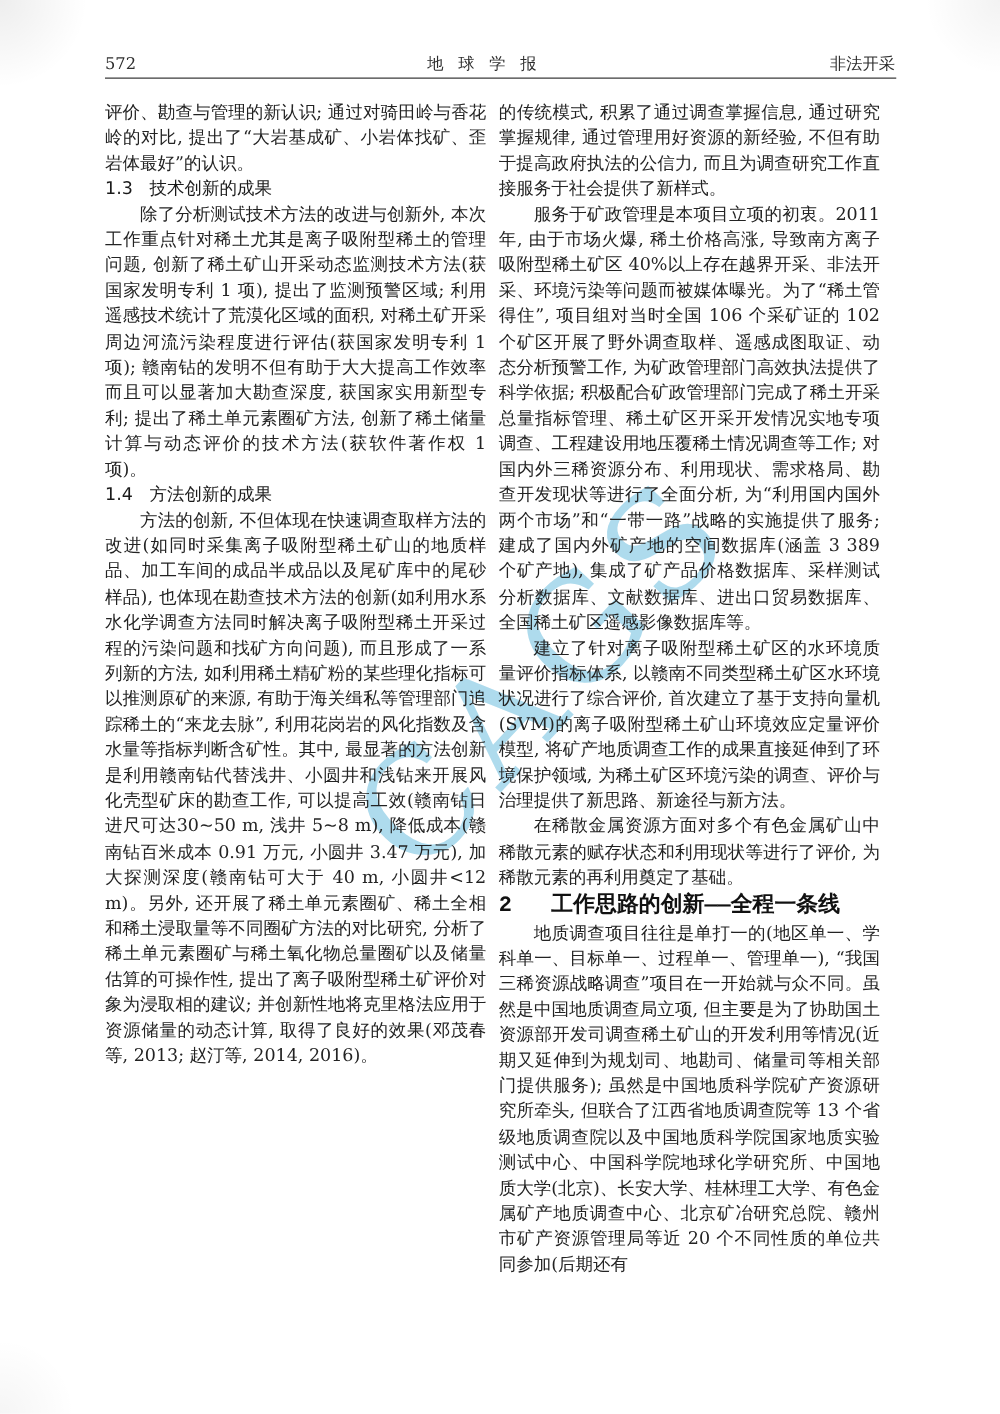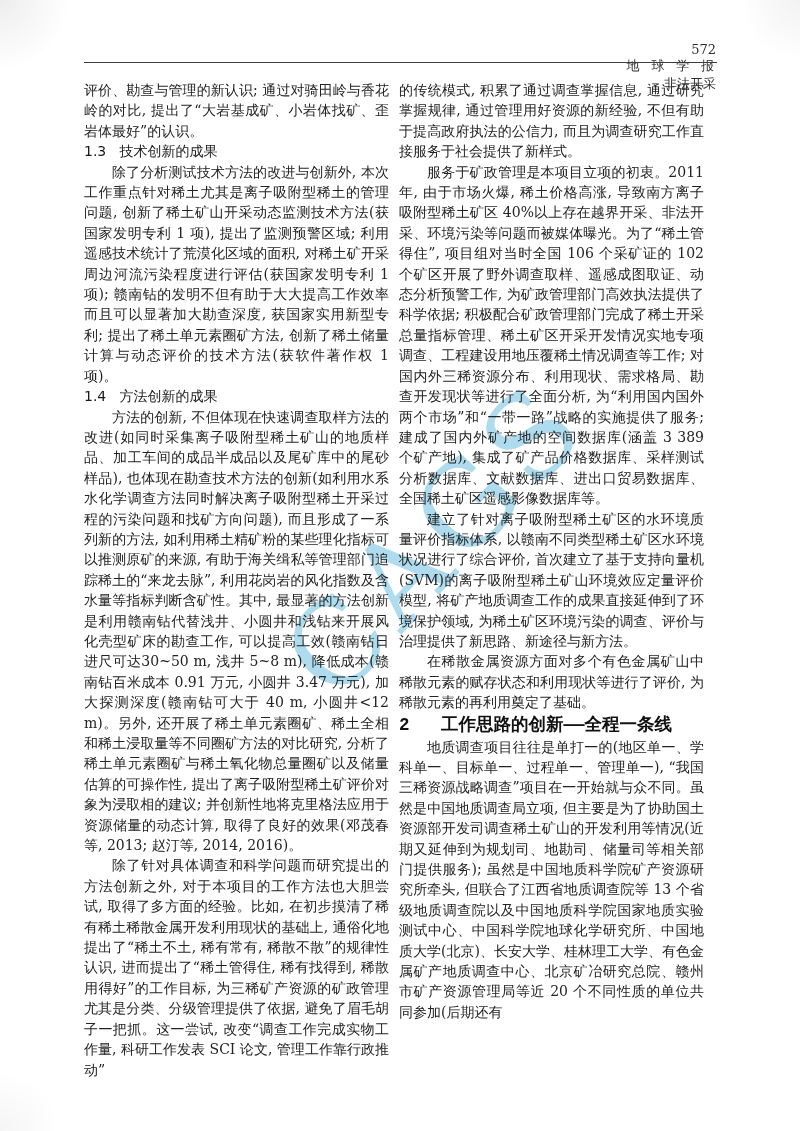--- a/index.html
+++ b/index.html
@@ -14,22 +14,22 @@
   .page{
     position:absolute;inset:0;
     background:
       radial-gradient(circle at 0% 0%, rgba(0,0,0,0.07), transparent 70px),
       radial-gradient(circle at 100% 0%, rgba(0,0,0,0.05), transparent 60px),
       radial-gradient(circle at 0% 100%, rgba(0,0,0,0.04), transparent 60px),
       #ffffff;
   }
   .header{
     position:absolute;top:42px;left:84px;right:84px;
-    display:flex;justify-content:space-between;align-items:flex-end;
-    font-size:13px;color:#2e2e2e;z-index:2;flex-direction:column;
+    display:flex;justify-content:space-between;align-items:center;
+    font-size:13px;color:#2e2e2e;z-index:2;
   }
   .header .journal{letter-spacing:2px;font-family:Liberation Mono, monospace;}
   .header-rule{
     position:absolute;top:62px;left:84px;right:83px;
     border-top:1.6px solid #3c3c3c;z-index:2;
   }
   .columns{
     position:absolute;top:80px;left:84px;right:84px;
     display:flex;gap:10px;z-index:1;
   }
@@ -76,21 +76,20 @@
   <div class="header-rule"></div>
 
   <div class="columns">
 
     <div class="col">
       <p class="para-cont">评价、勘查与管理的新认识; 通过对骑田岭与香花岭的对比, 提出了“大岩基成矿、小岩体找矿、歪岩体最好”的认识。</p>
       <p class="h-sub">1.3   技术创新的成果</p>
       <p class="para">除了分析测试技术方法的改进与创新外, 本次工作重点针对稀土尤其是离子吸附型稀土的管理问题, 创新了稀土矿山开采动态监测技术方法(获国家发明专利 1 项), 提出了监测预警区域; 利用遥感技术统计了荒漠化区域的面积, 对稀土矿开采周边河流污染程度进行评估(获国家发明专利 1 项); 赣南钻的发明不但有助于大大提高工作效率而且可以显著加大勘查深度, 获国家实用新型专利; 提出了稀土单元素圈矿方法, 创新了稀土储量计算与动态评价的技术方法(获软件著作权 1 项)。</p>
       <p class="h-sub">1.4   方法创新的成果</p>
       <p class="para">方法的创新, 不但体现在快速调查取样方法的改进(如同时采集离子吸附型稀土矿山的地质样品、加工车间的成品半成品以及尾矿库中的尾砂样品), 也体现在勘查技术方法的创新(如利用水系水化学调查方法同时解决离子吸附型稀土开采过程的污染问题和找矿方向问题), 而且形成了一系列新的方法, 如利用稀土精矿粉的某些理化指标可以推测原矿的来源, 有助于海关缉私等管理部门追踪稀土的“来龙去脉”, 利用花岗岩的风化指数及含水量等指标判断含矿性。其中, 最显著的方法创新是利用赣南钻代替浅井、小圆井和浅钻来开展风化壳型矿床的勘查工作, 可以提高工效(赣南钻日进尺可达30~50 m, 浅井 5~8 m), 降低成本(赣南钻百米成本 0.91 万元, 小圆井 3.47 万元), 加大探测深度(赣南钻可大于 40 m, 小圆井&lt;12 m)。另外, 还开展了稀土单元素圈矿、稀土全相和稀土浸取量等不同圈矿方法的对比研究, 分析了稀土单元素圈矿与稀土氧化物总量圈矿以及储量估算的可操作性, 提出了离子吸附型稀土矿评价对象为浸取相的建议; 并创新性地将克里格法应用于资源储量的动态计算, 取得了良好的效果(邓茂春等, 2013; 赵汀等, 2014, 2016)。</p>
-      <p class="para">除了针对具体调查和科学问题而研究提出的方法创新之外, 对于本项目的工作方法也大胆尝试, 取得了多方面的经验。比如, 在初步摸清了稀有稀土稀散金属开发利用现状的基础上, 通俗化地提出了“稀土不土, 稀有常有, 稀散不散”的规律性认识, 进而提出了“稀土管得住, 稀有找得到, 稀散用得好”的工作目标, 为三稀矿产资源的矿政管理尤其是分类、分级管理提供了依据, 避免了眉毛胡子一把抓。这一尝试, 改变“调查工作完成实物工作量, 科研工作发表 SCI 论文, 管理工作靠行政推动”</p>
     </div>
 
     <div class="col">
       <p class="para-cont">的传统模式, 积累了通过调查掌握信息, 通过研究掌握规律, 通过管理用好资源的新经验, 不但有助于提高政府执法的公信力, 而且为调查研究工作直接服务于社会提供了新样式。</p>
       <p class="para">服务于矿政管理是本项目立项的初衷。2011 年, 由于市场火爆, 稀土价格高涨, 导致南方离子吸附型稀土矿区 40%以上存在越界开采、非法开采、环境污染等问题而被媒体曝光。为了“稀土管得住”, 项目组对当时全国 106 个采矿证的 102 个矿区开展了野外调查取样、遥感成图取证、动态分析预警工作, 为矿政管理部门高效执法提供了科学依据; 积极配合矿政管理部门完成了稀土开采总量指标管理、稀土矿区开采开发情况实地专项调查、工程建设用地压覆稀土情况调查等工作; 对国内外三稀资源分布、利用现状、需求格局、勘查开发现状等进行了全面分析, 为“利用国内国外两个市场”和“一带一路”战略的实施提供了服务; 建成了国内外矿产地的空间数据库(涵盖 3 389 个矿产地), 集成了矿产品价格数据库、采样测试分析数据库、文献数据库、进出口贸易数据库、全国稀土矿区遥感影像数据库等。</p>
       <p class="para">建立了针对离子吸附型稀土矿区的水环境质量评价指标体系, 以赣南不同类型稀土矿区水环境状况进行了综合评价, 首次建立了基于支持向量机(SVM)的离子吸附型稀土矿山环境效应定量评价模型, 将矿产地质调查工作的成果直接延伸到了环境保护领域, 为稀土矿区环境污染的调查、评价与治理提供了新思路、新途径与新方法。</p>
       <p class="para">在稀散金属资源方面对多个有色金属矿山中稀散元素的赋存状态和利用现状等进行了评价, 为稀散元素的再利用奠定了基础。</p>
       <p class="h-main">2   工作思路的创新——全程一条线</p>
       <p class="para">地质调查项目往往是单打一的(地区单一、学科单一、目标单一、过程单一、管理单一), “我国三稀资源战略调查”项目在一开始就与众不同。虽然是中国地质调查局立项, 但主要是为了协助国土资源部开发司调查稀土矿山的开发利用等情况(近期又延伸到为规划司、地勘司、储量司等相关部门提供服务); 虽然是中国地质科学院矿产资源研究所牵头, 但联合了江西省地质调查院等 13 个省级地质调查院以及中国地质科学院国家地质实验测试中心、中国科学院地球化学研究所、中国地质大学(北京)、长安大学、桂林理工大学、有色金属矿产地质调查中心、北京矿冶研究总院、赣州市矿产资源管理局等近 20 个不同性质的单位共同参加(后期还有</p>
     </div>

